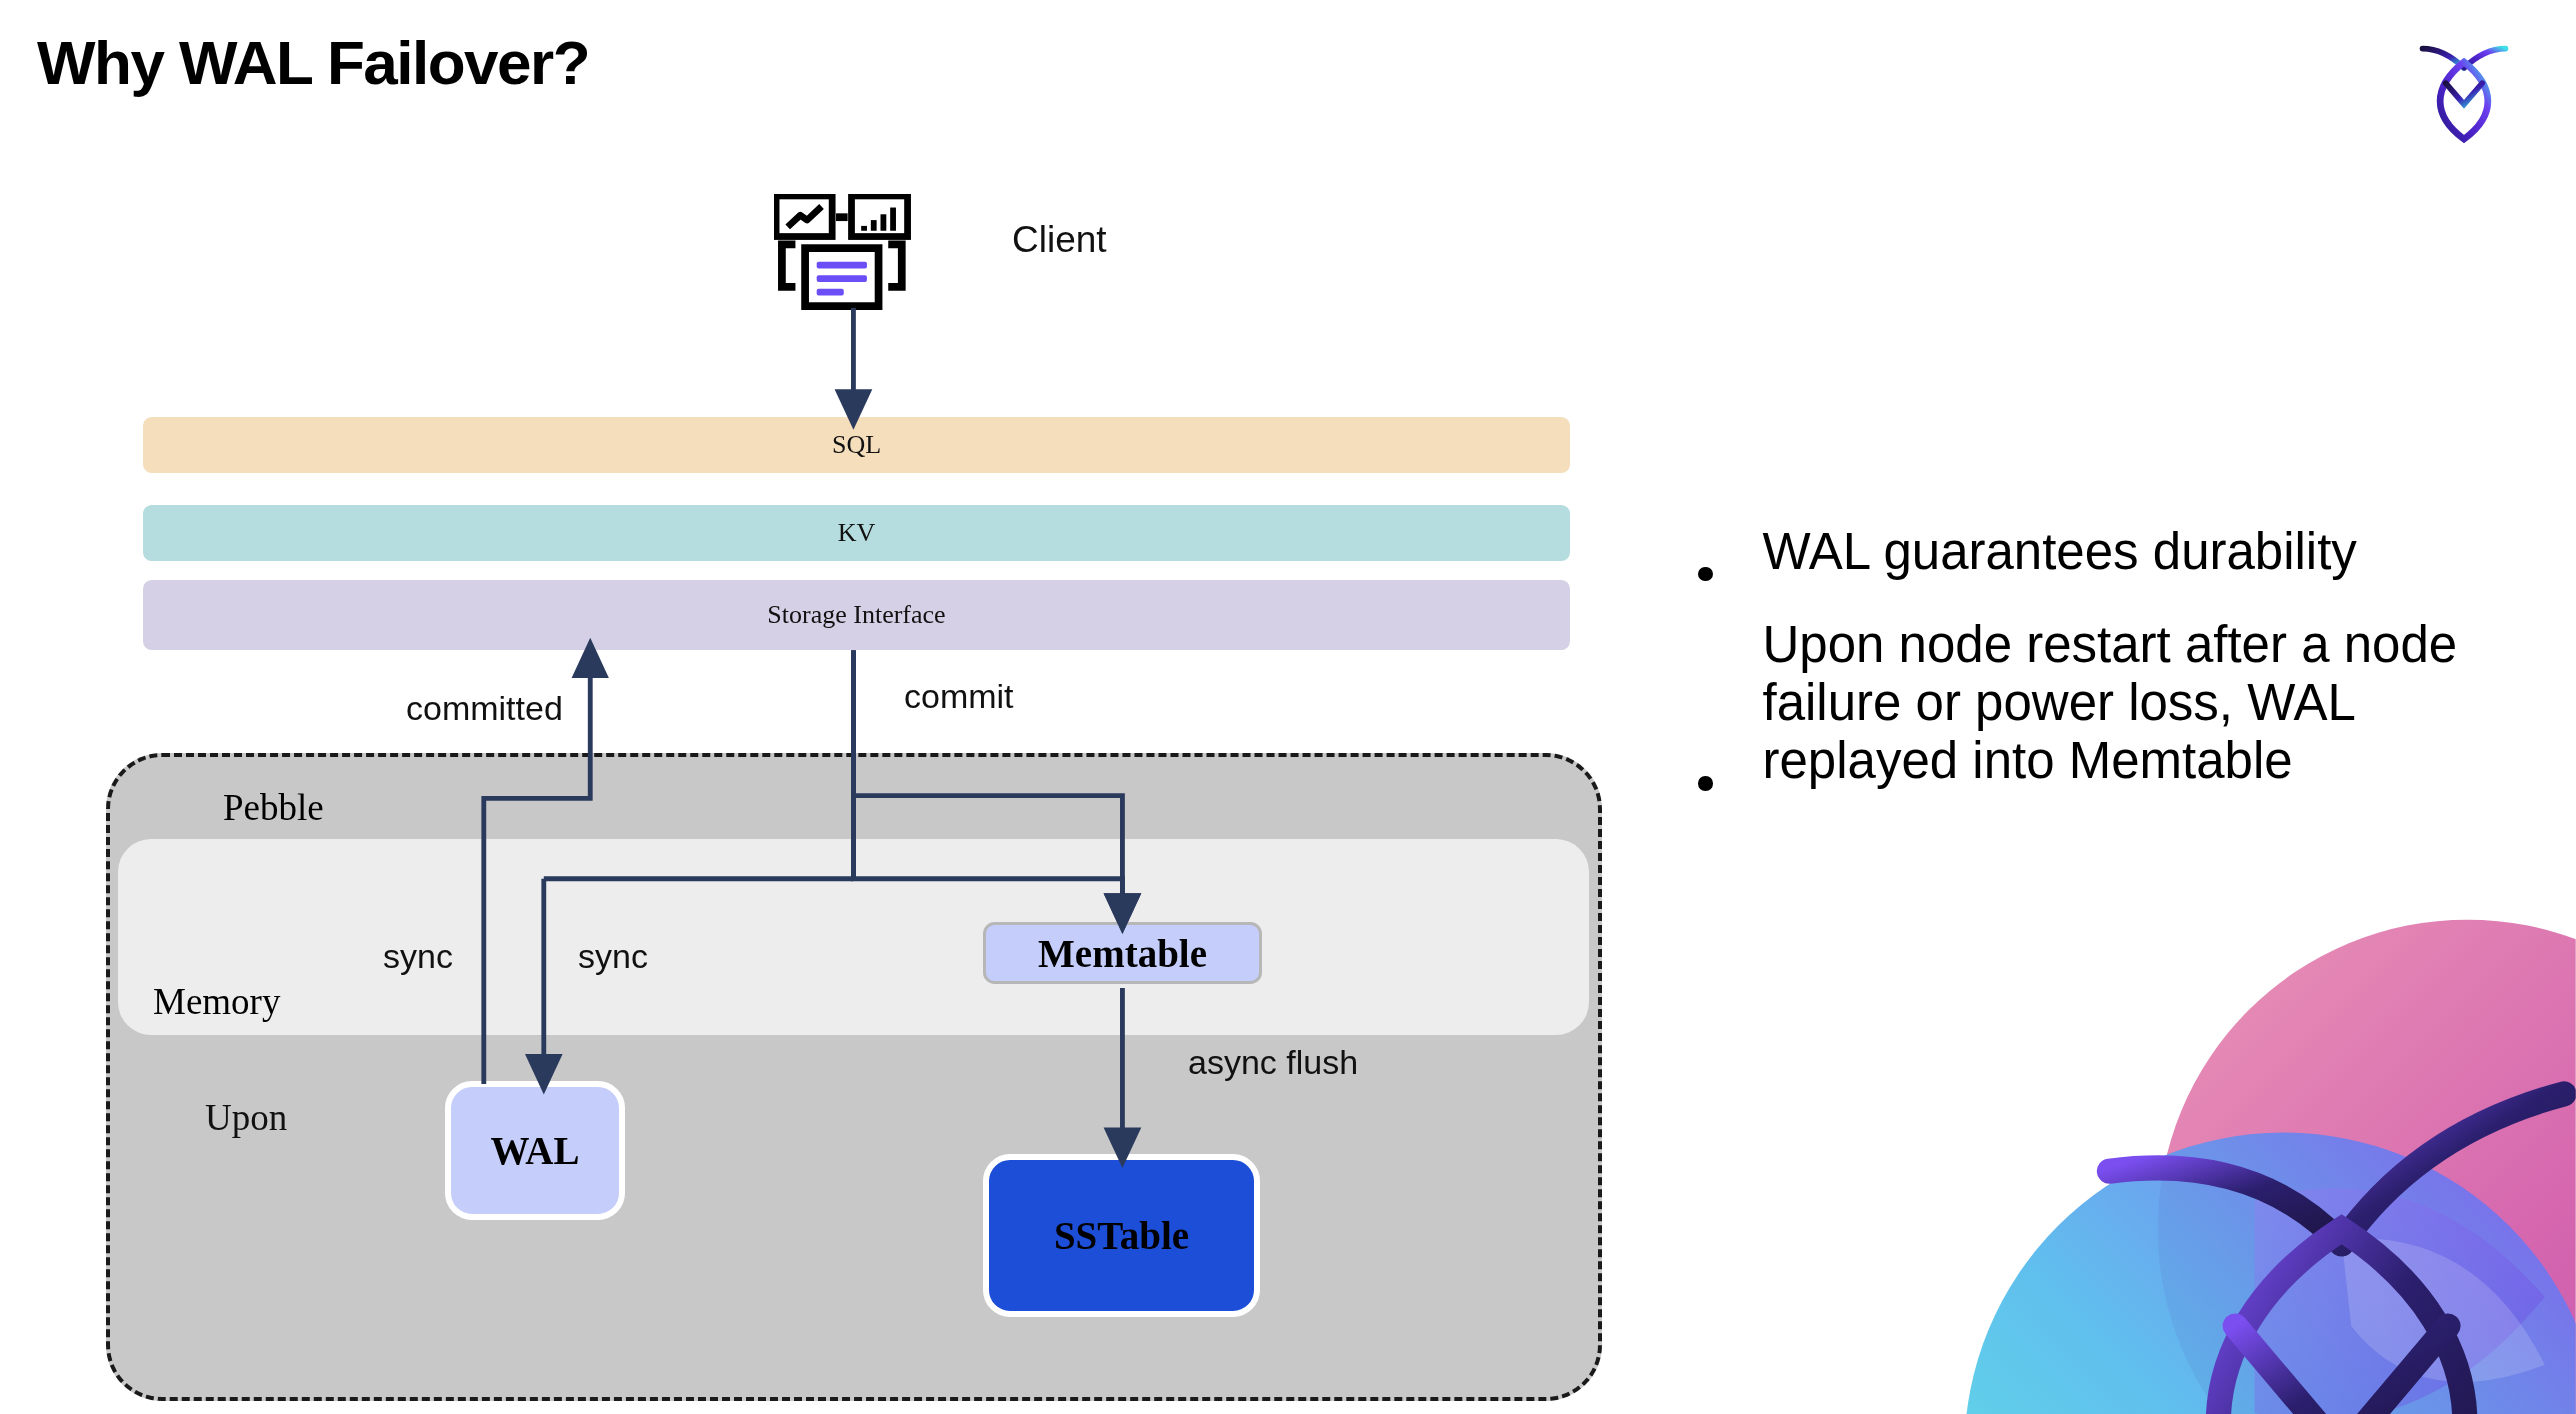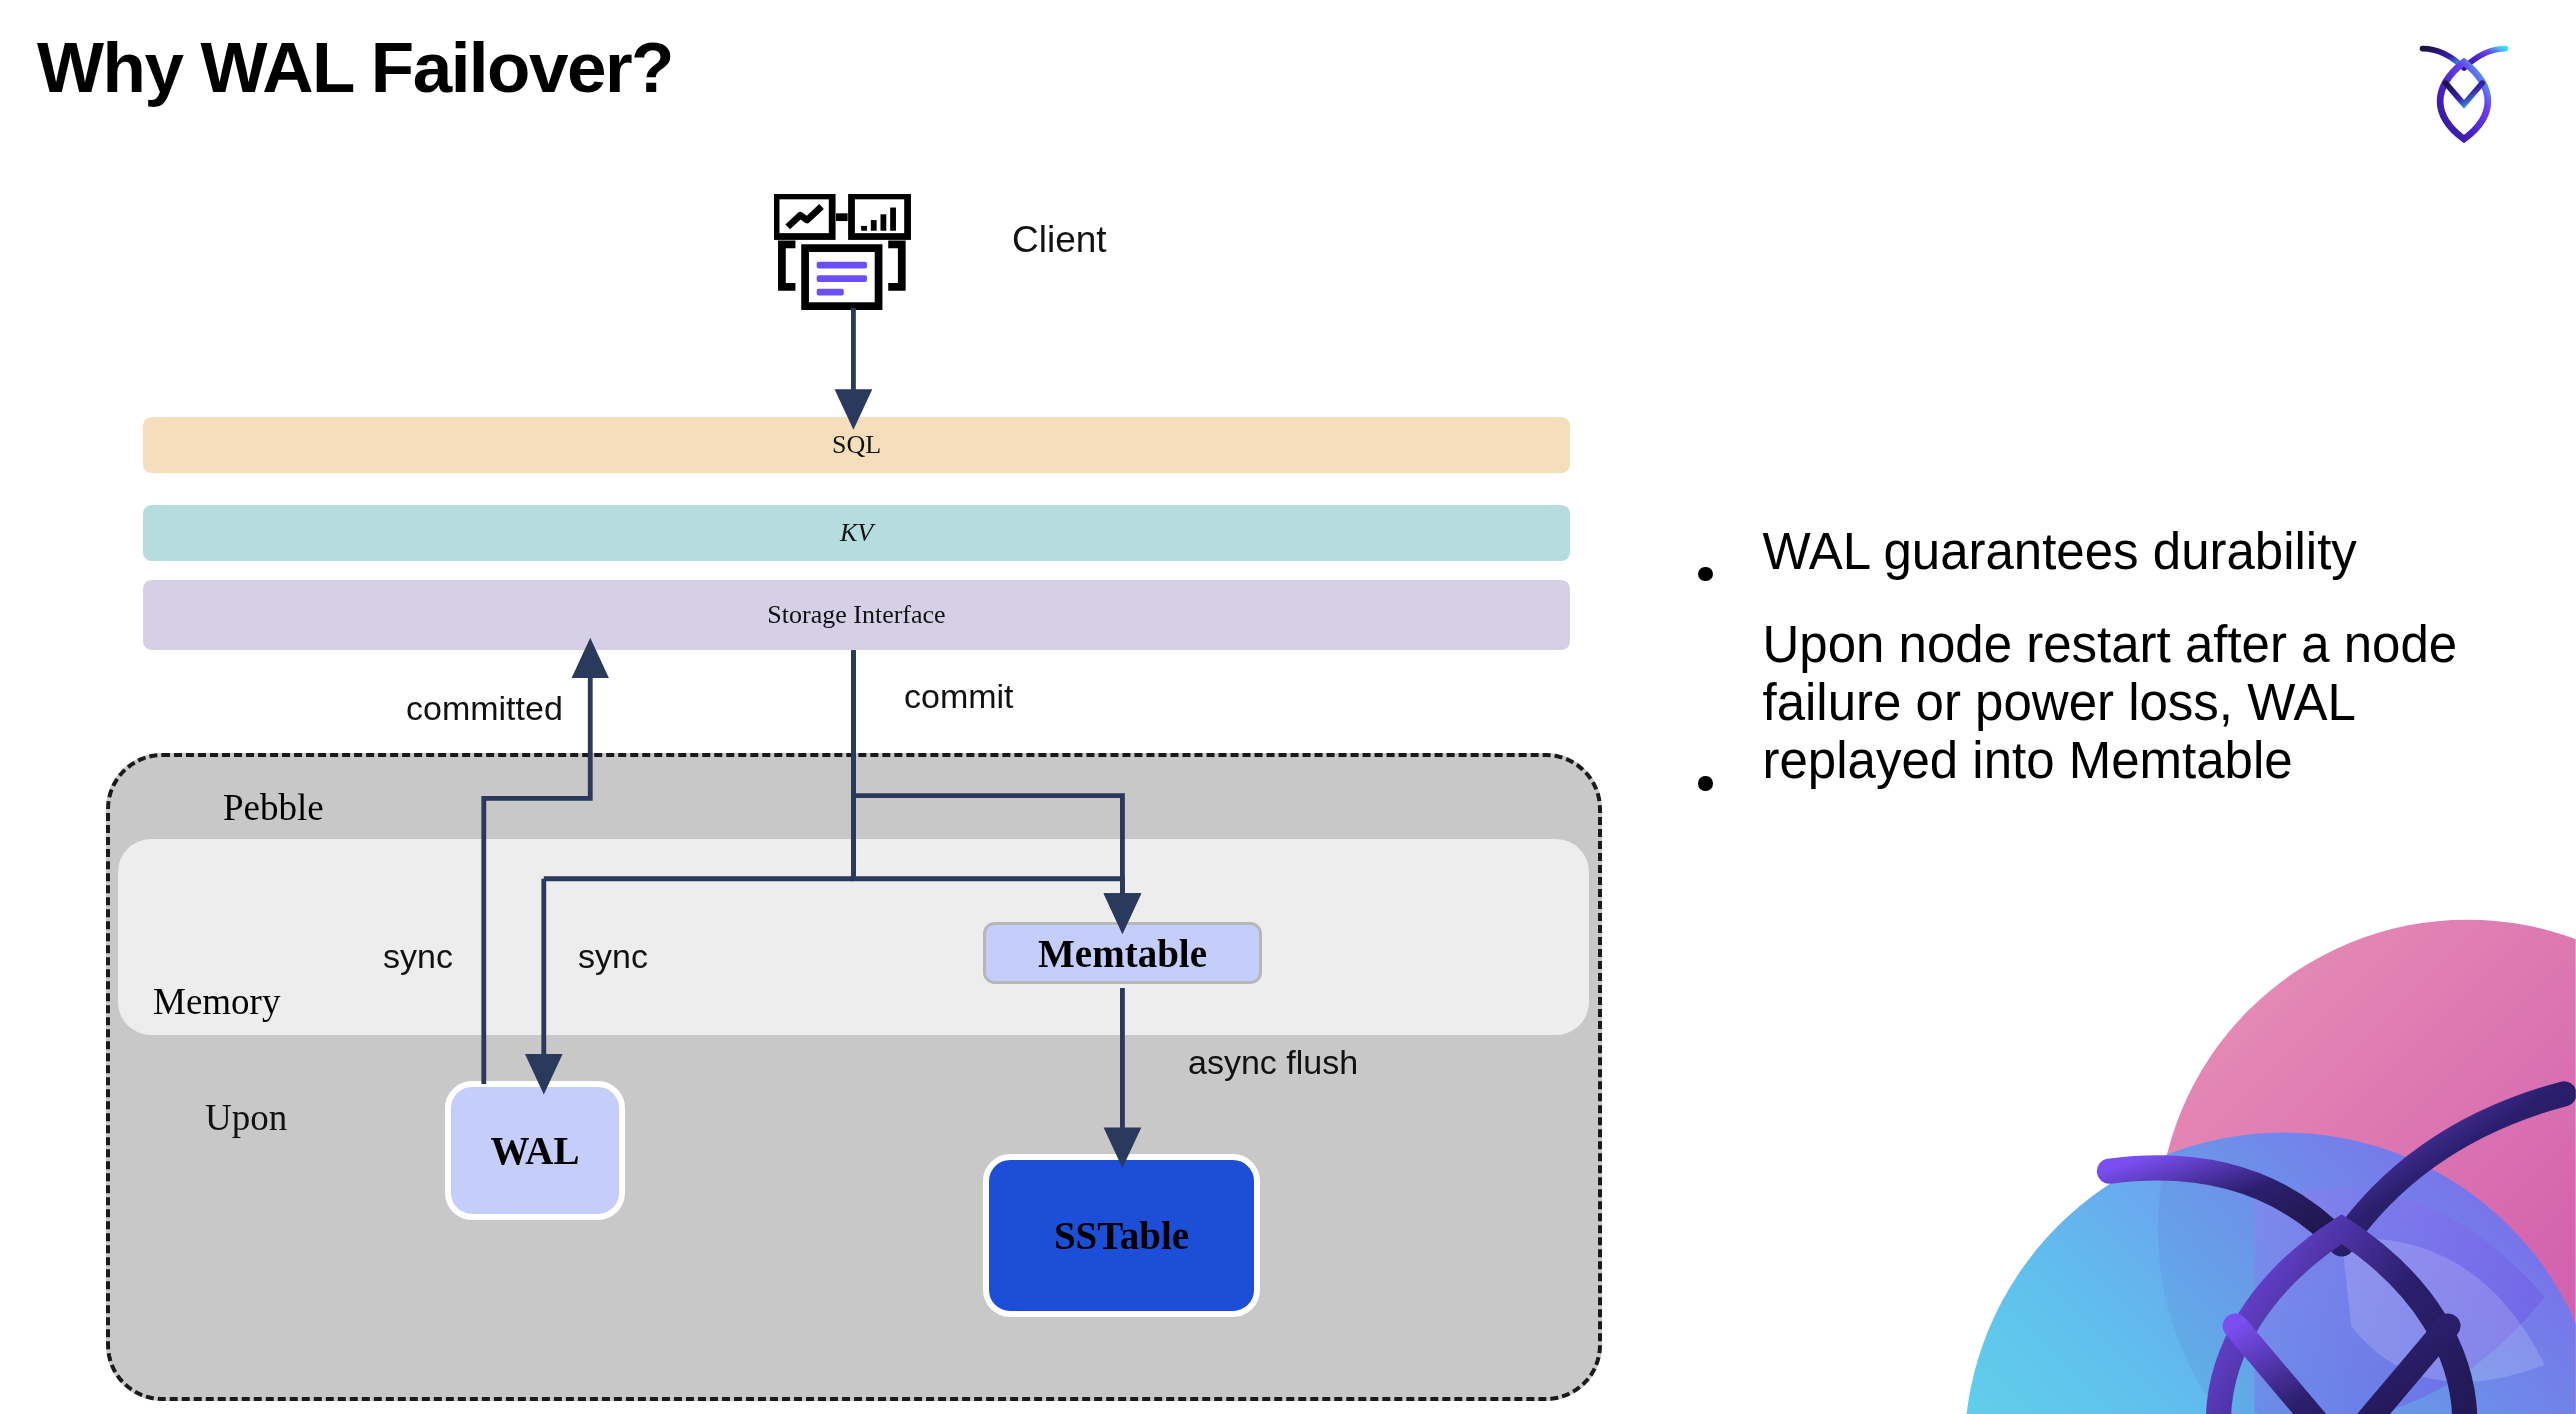--- a/index.html
+++ b/index.html
@@ -16,21 +16,21 @@
     font-family: "Liberation Sans", sans-serif;
   }
 
   
   #slide-title {
     position: absolute;
     left: 37px;
     top: 27px;
     font-family: "Liberation Sans", sans-serif;
     font-weight: 700;
-    font-size: 71px;
+    font-size: 62px;
     letter-spacing: -1.5px;
     color: #000000;
     white-space: nowrap;
   }
 
   
   #brand-logo {
     position: absolute;
     left: 2411px;
     top: 31px;
@@ -85,21 +85,21 @@
     border-radius: 8.7px;
     display: flex;
     align-items: center;
     justify-content: center;
     font-family: "Liberation Serif", serif;
     font-size: 26px;
     color: #111111;
     box-sizing: border-box;
   }
   #bar-sql { top: 417px; background: #f5debc; }
-  #bar-kv  { top: 505px; background: #b5dcde; font-style: italic; }
+  #bar-kv  { top: 505px; background: #b5dcde; }
   #bar-si  { top: 580px; height: 70px; background: #d5d0e5; }
 
   
   #pebble-box {
     position: absolute;
     left: 106px;
     top: 753px;
     width: 1496px;
     height: 648px;
     border: 4.8px dashed #1a1a1a;

